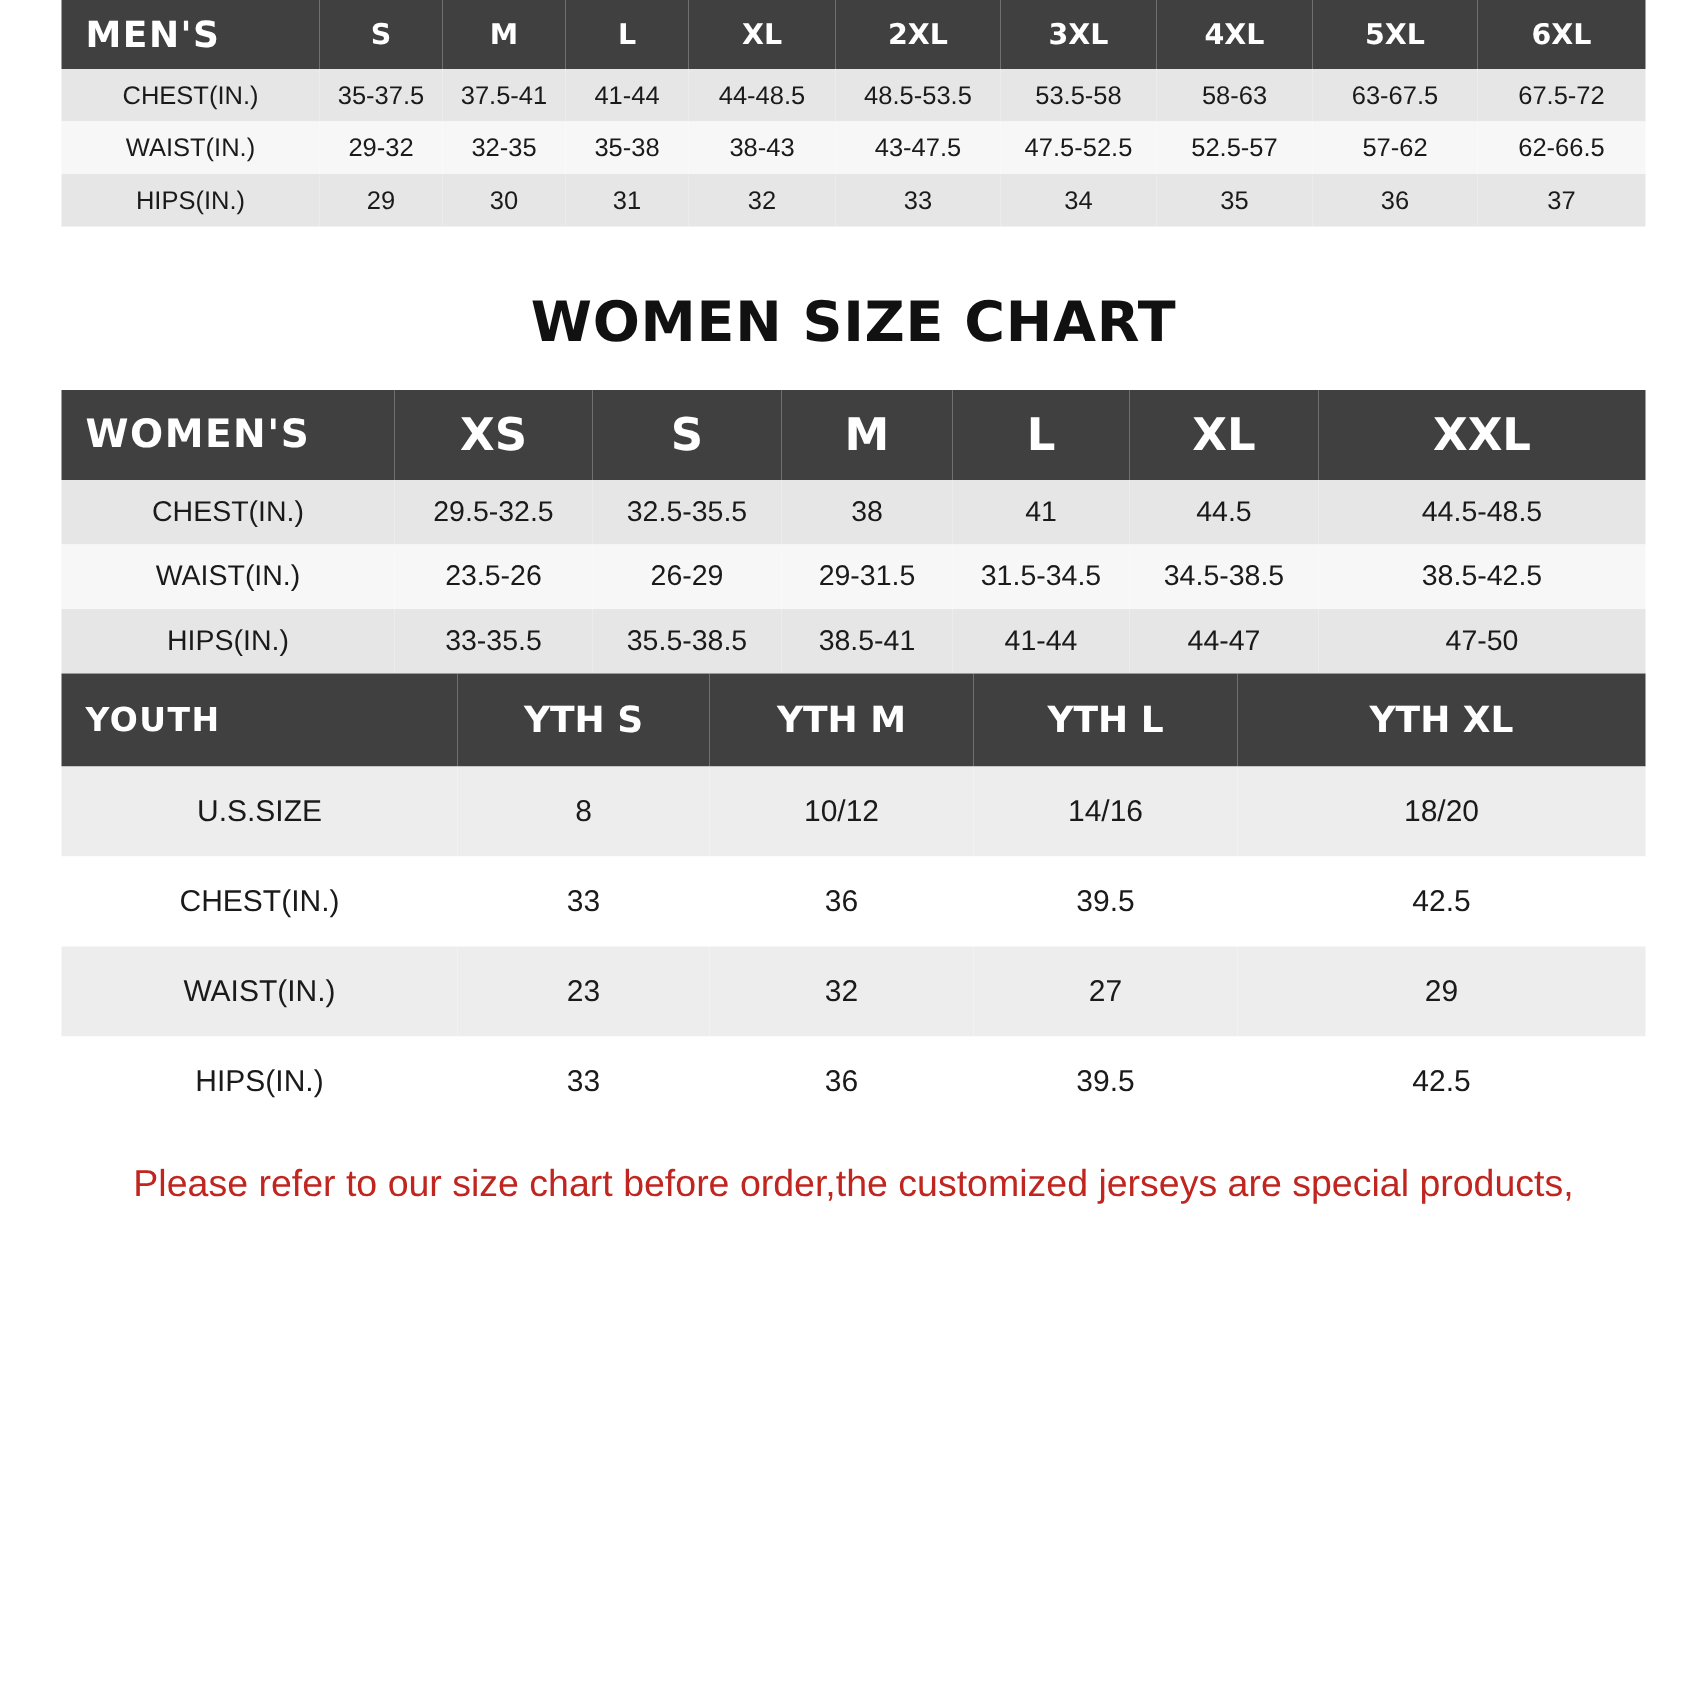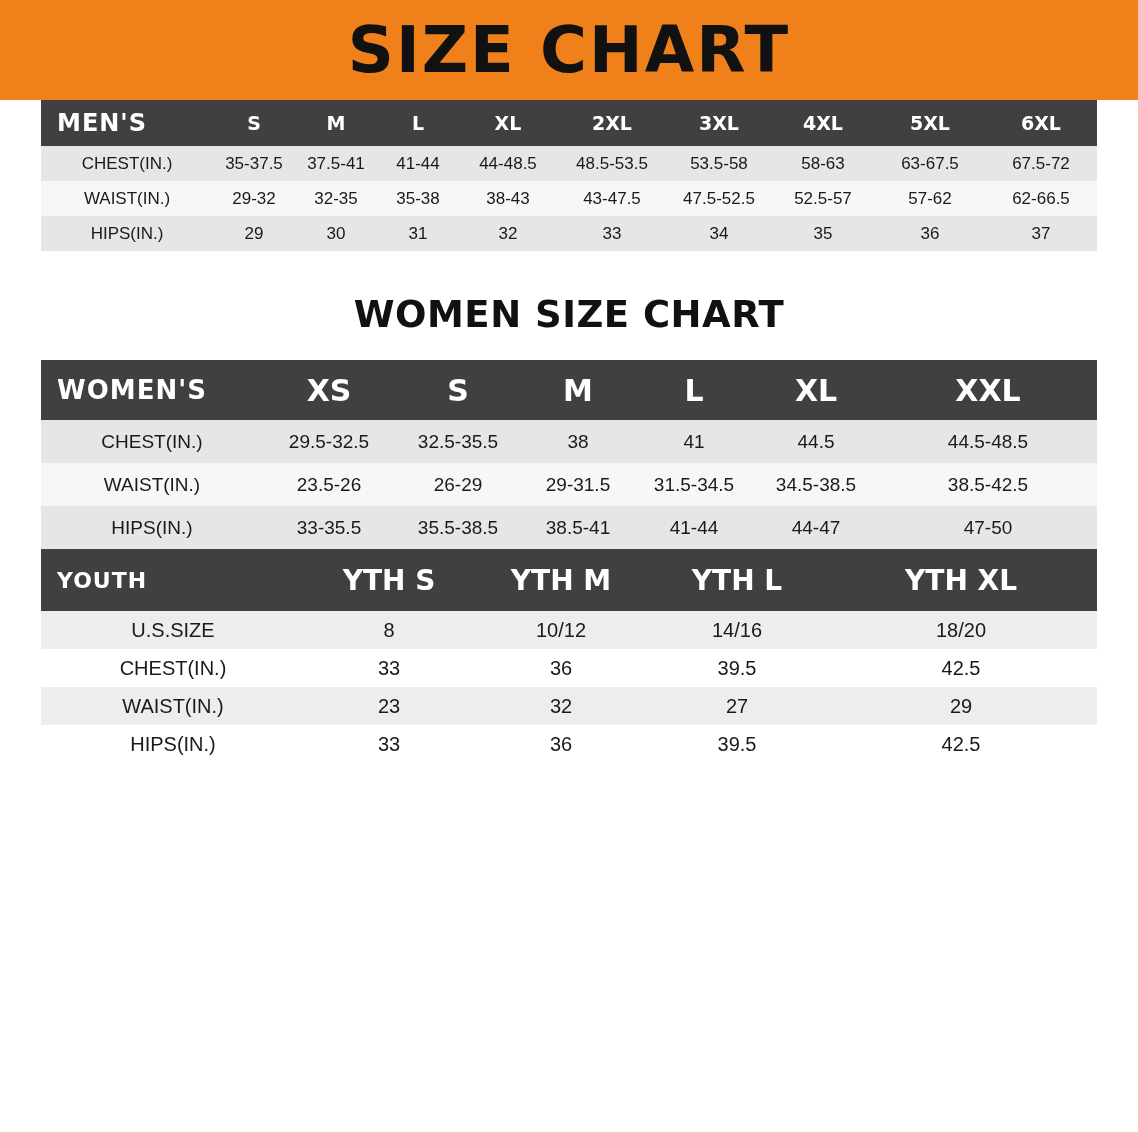--- a/index.html
+++ b/index.html
@@ -100,46 +100,43 @@
 
   
   #women-table { width: 1056px; }
   #women-table thead th { height: 60px; font-size: 30px; }
   #women-table thead th.rowlabel-head { font-size: 26px; letter-spacing: 1px; }
   #women-table tbody tr { height: 43px; }
   #women-table tbody td { font-size: 19px; }
 
   
   #youth-table { width: 1056px; }
-  #youth-table thead th { height: 62px; font-size: 28px; }
+  #youth-table thead th { height: 62px; font-size: 24px; }
   #youth-table thead th.rowlabel-head { font-size: 22px; letter-spacing: 1px; }
-  #youth-table tbody tr { height: 38px; margin-left: 41px; }
+  #youth-table tbody tr { height: 60px; margin-left: 41px; }
   #youth-table tbody td { font-size: 20px; }
   #youth-table tbody tr.row-even { background: #ffffff; }
   #youth-table tbody tr.row-odd { background: #ededed; }
 
   
   .note {
     margin: 22px 40px 0 40px;
     color: #c0261f;
     font-family: "Liberation Sans", sans-serif;
     font-size: 25px;
     line-height: 1.35;
     text-align: center;
   }
   .note div { white-space: nowrap; }
 </style>
 </head>
 <body>
 
 <div class="page">
 
-  <div class="banner">
-    <div class="banner-title">SIZE CHART</div>
-  </div>
 
   <div class="table-wrap">
     <table class="size-table" id="men-table">
       <colgroup>
         <col style="width:172px">
         <col style="width:82px">
           <col style="width:82px">
           <col style="width:82px">
         <col style="width:98px">
           <col style="width:110px">
@@ -303,15 +300,16 @@
           <td>33</td>
           <td>36</td>
           <td>39.5</td>
           <td>42.5</td>
         </tr>
       </tbody>
     </table>
   </div>
 
   <div class="note">
+    <div>Please refer to our size chart before order,the customized jerseys are special products,</div>
   </div>
 
 </div>
 
 </body></html>

